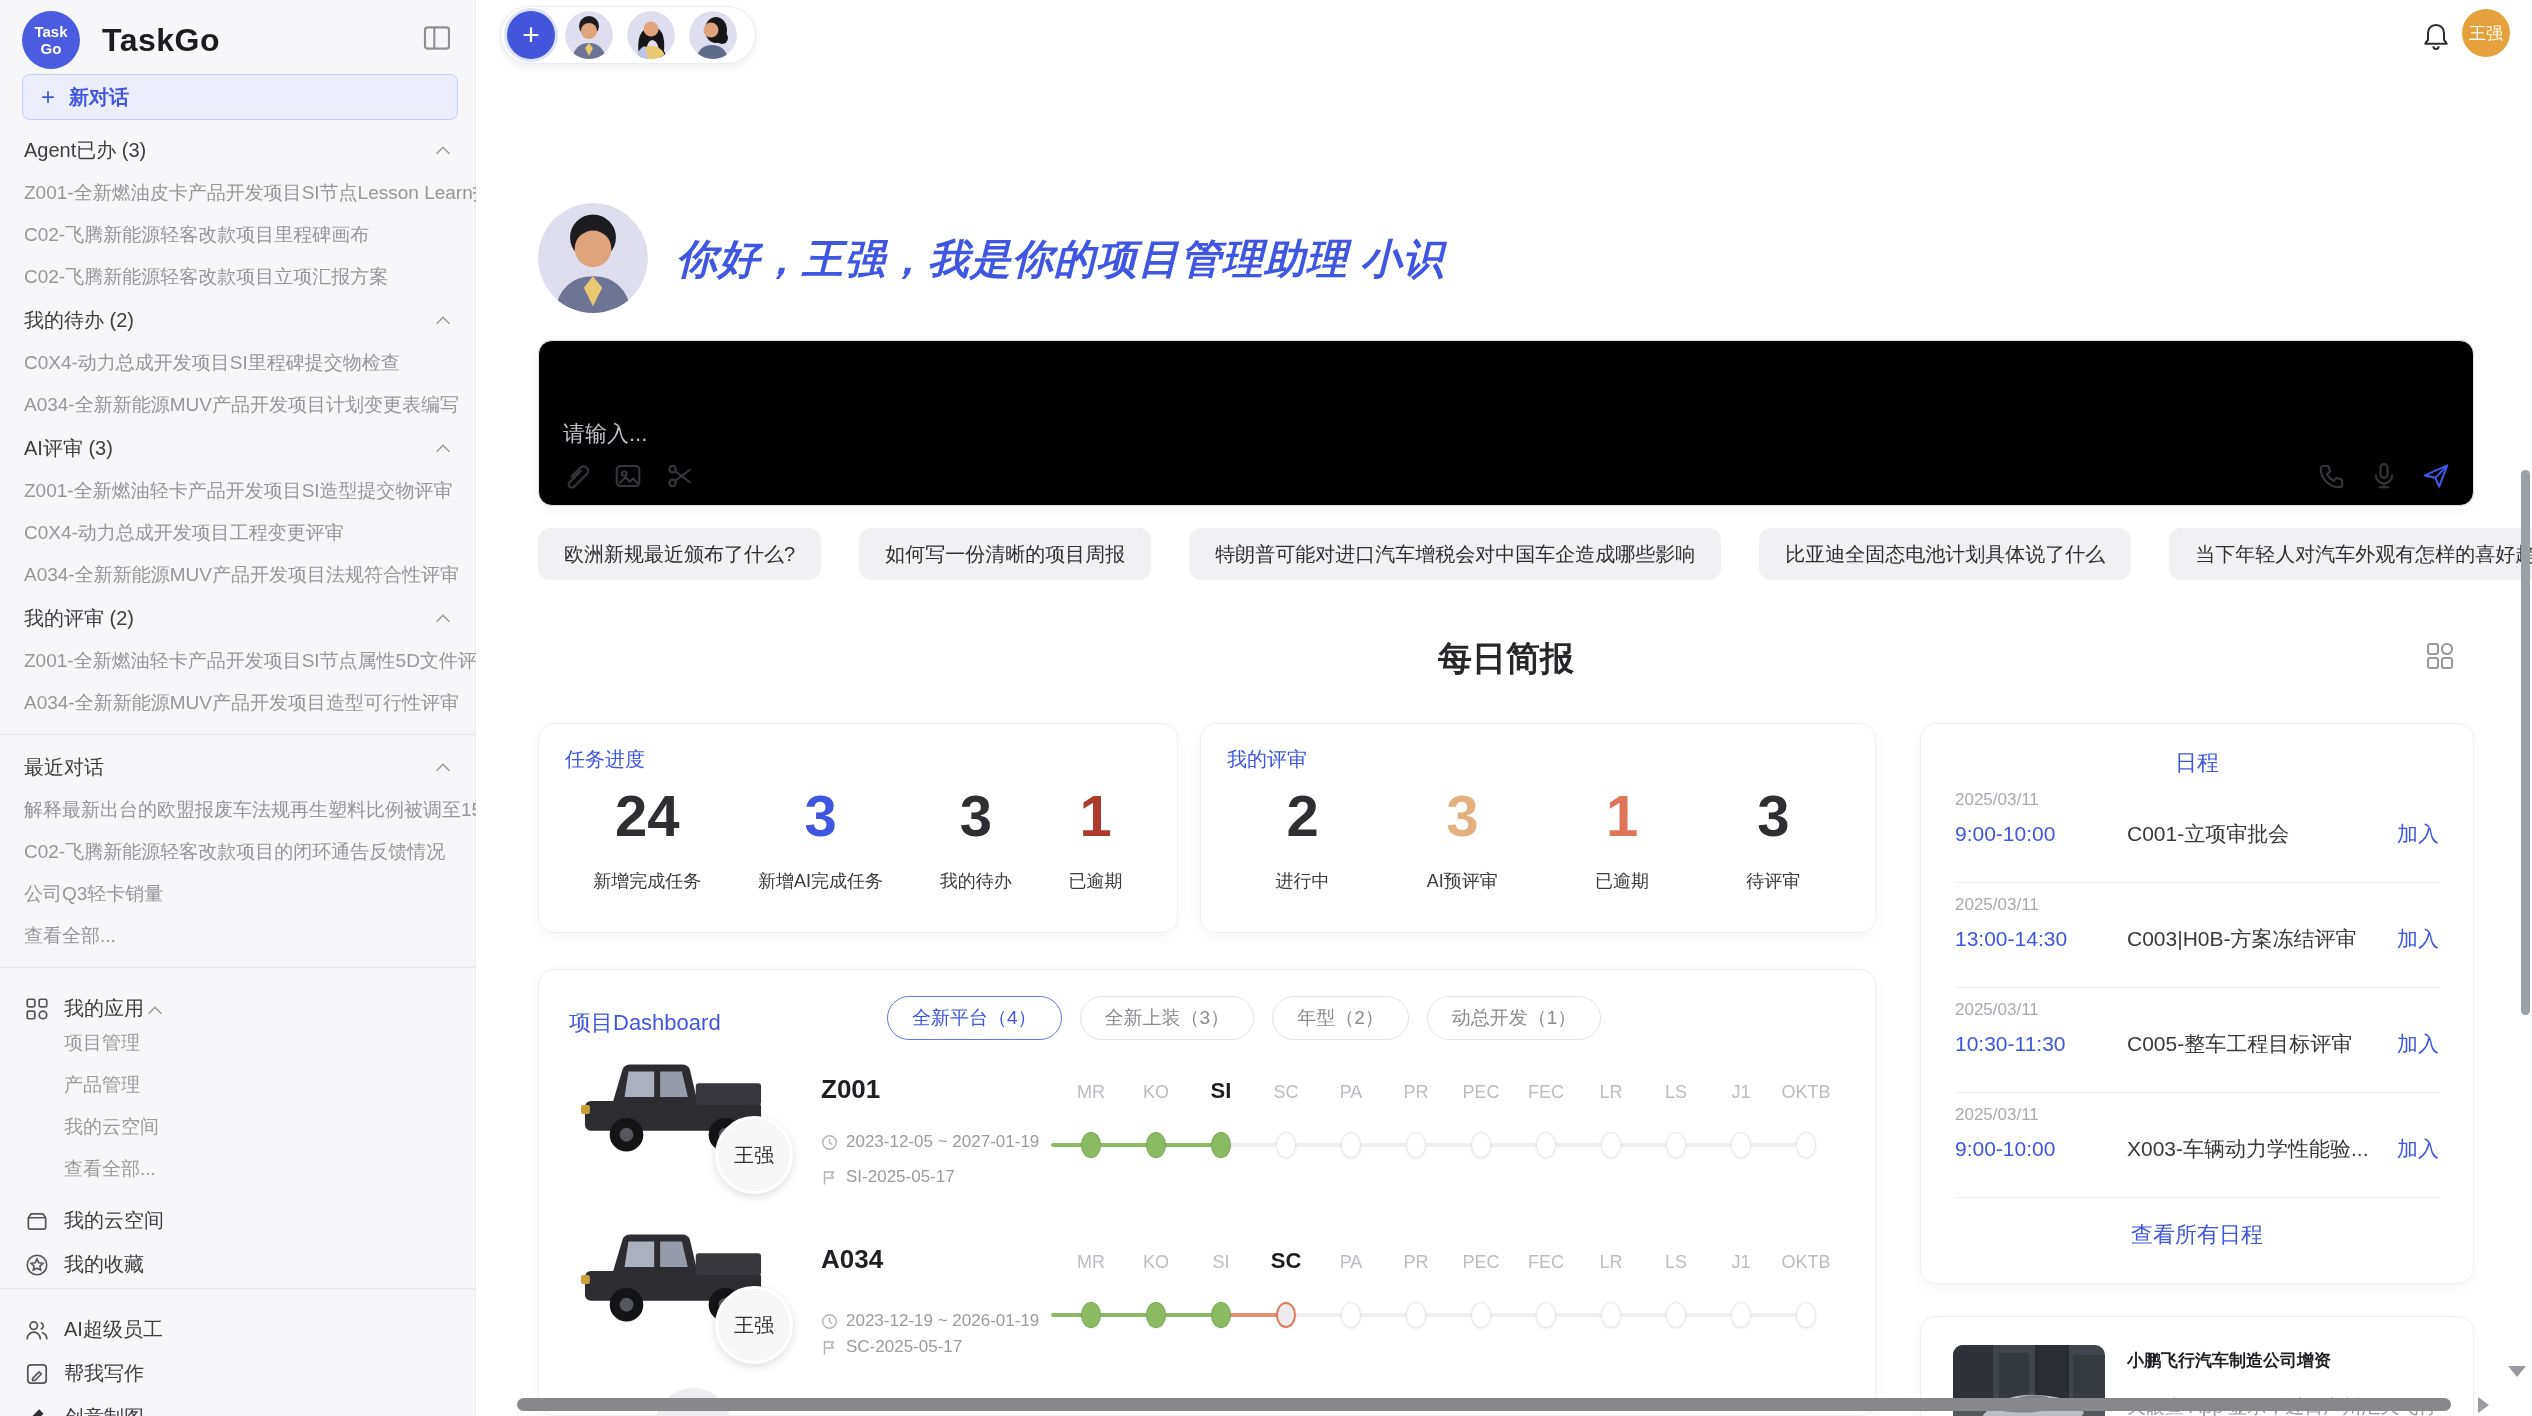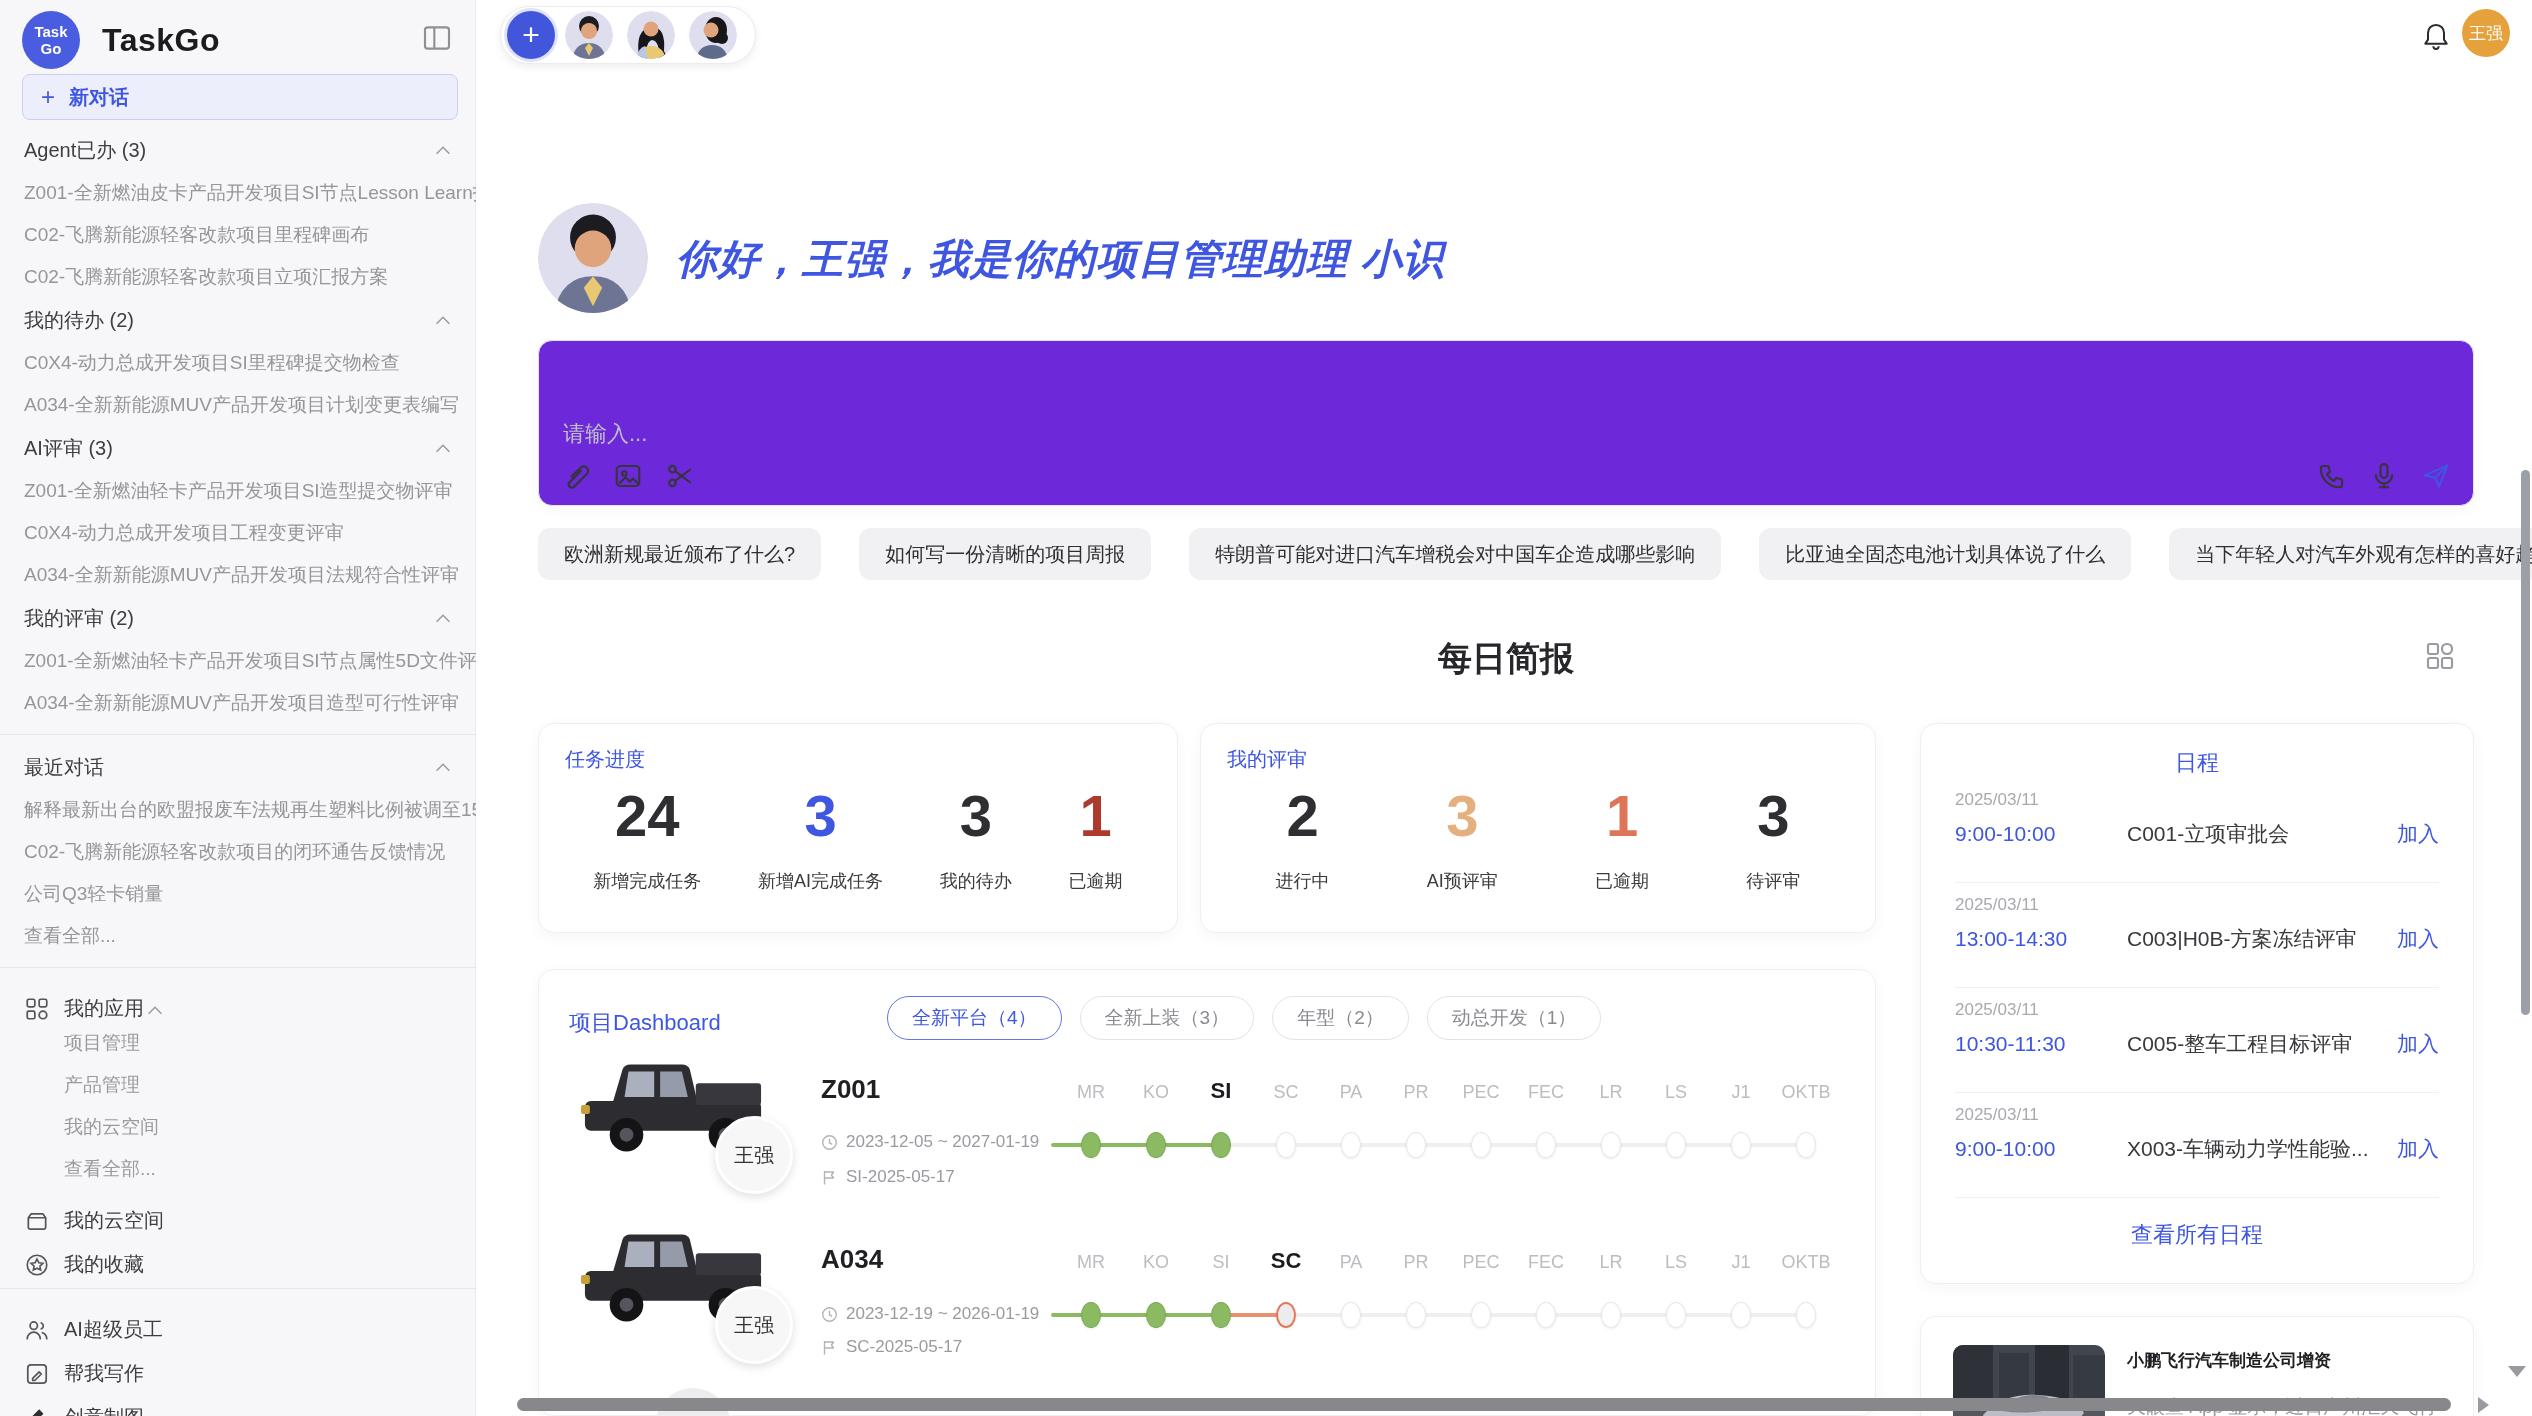--- a/index.html
+++ b/index.html
@@ -24,21 +24,21 @@
   
   .topbar-pill{position:absolute;left:500px;top:6px;width:256px;height:58px;background:#fff;border:1px solid #ececf0;border-radius:30px;box-shadow:0 3px 8px rgba(0,0,0,.07);display:flex;align-items:center;padding-left:6px;box-sizing:border-box;}
   .plus-circle{width:48px;height:48px;border-radius:50%;background:#4156db;color:#fff;display:flex;align-items:center;justify-content:center;font-size:30px;font-weight:300;box-shadow:0 0 0 3px #dfe3fa;cursor:pointer;margin-right:10px;}
   .pill-avatar{width:48px;height:48px;border-radius:50%;overflow:hidden;margin-right:14px;cursor:pointer;flex:none;}
   .bell-btn{position:absolute;left:2420px;top:20px;width:32px;height:34px;cursor:pointer;}
   .user-av{position:absolute;left:2462px;top:9px;width:48px;height:48px;border-radius:50%;background:#e5a23c;color:#fff;display:flex;align-items:center;justify-content:center;font-size:17px;cursor:pointer;}
   
   .greet-av{position:absolute;left:538px;top:203px;width:110px;height:110px;border-radius:50%;overflow:hidden;}
   .greet-text{position:absolute;left:676px;top:232px;font-size:41px;font-weight:800;font-style:italic;color:#3e56e0;letter-spacing:1px;}
   
-  .inputbox{position:absolute;left:538px;top:340px;width:1936px;height:166px;box-sizing:border-box;background:#6d28d9;border:1.5px solid #e3e3e7;border-radius:14px;box-shadow:0 4px 14px rgba(0,0,0,.04);cursor:text;}
+  .inputbox{position:absolute;left:538px;top:340px;width:1936px;height:166px;box-sizing:border-box;background:#000000;border:1.5px solid #e3e3e7;border-radius:14px;box-shadow:0 4px 14px rgba(0,0,0,.04);cursor:text;}
   .inputbox .ph{position:absolute;left:24px;top:78px;font-size:22px;color:#c0c0c7;}
   .in-left{position:absolute;left:22px;bottom:14px;display:flex;gap:22px;}
   .in-right{position:absolute;right:22px;bottom:14px;display:flex;gap:22px;}
   .tool-ic{width:30px;height:30px;cursor:pointer;}
   
   .chips{position:absolute;left:538px;top:528px;width:1940px;display:flex;gap:38px;}
   .chip{height:52px;line-height:52px;padding:0 26px;background:#f1f1f4;border-radius:12px;font-size:20px;color:#2f2f33;white-space:nowrap;cursor:pointer;}
   
   .brief-title{position:absolute;left:538px;top:636px;width:1936px;text-align:center;font-size:34px;font-weight:700;color:#27272b;}
   .brief-grid{position:absolute;left:2424px;top:640px;width:32px;height:32px;cursor:pointer;}
@@ -495,21 +495,21 @@
               <rect x="118" y="36" width="66" height="22" rx="3" fill="#37373d"></rect>
               <rect x="2" y="58" width="9" height="9" rx="2" fill="#c9a13a"></rect>
               <circle cx="48" cy="88" r="17" fill="#141416"></circle>
               <circle cx="48" cy="88" r="7" fill="#55555e"></circle>
               <circle cx="148" cy="88" r="17" fill="#141416"></circle>
               <circle cx="148" cy="88" r="7" fill="#55555e"></circle>
             </svg>
           </div>
           <div class="owner">王强</div>
           <div class="pcode">A034</div>
-          <div class="pmeta" style="top: 104px;">
+          <div class="pmeta" style="top: 111px;">
             <span class="mic2">
               <svg viewBox="0 0 17 17" width="17" height="17" fill="none" stroke="#b3b3ba" stroke-width="1.4">
                 <circle cx="8.5" cy="8.5" r="6.8"></circle>
                 <path d="M8.5 4.8v4l2.6 1.6"></path>
               </svg>
             </span>
             <span>2023-12-19 ~ 2026-01-19</span>
           </div>
           <div class="pmeta" style="top: 137px;">
             <span class="mic2">

